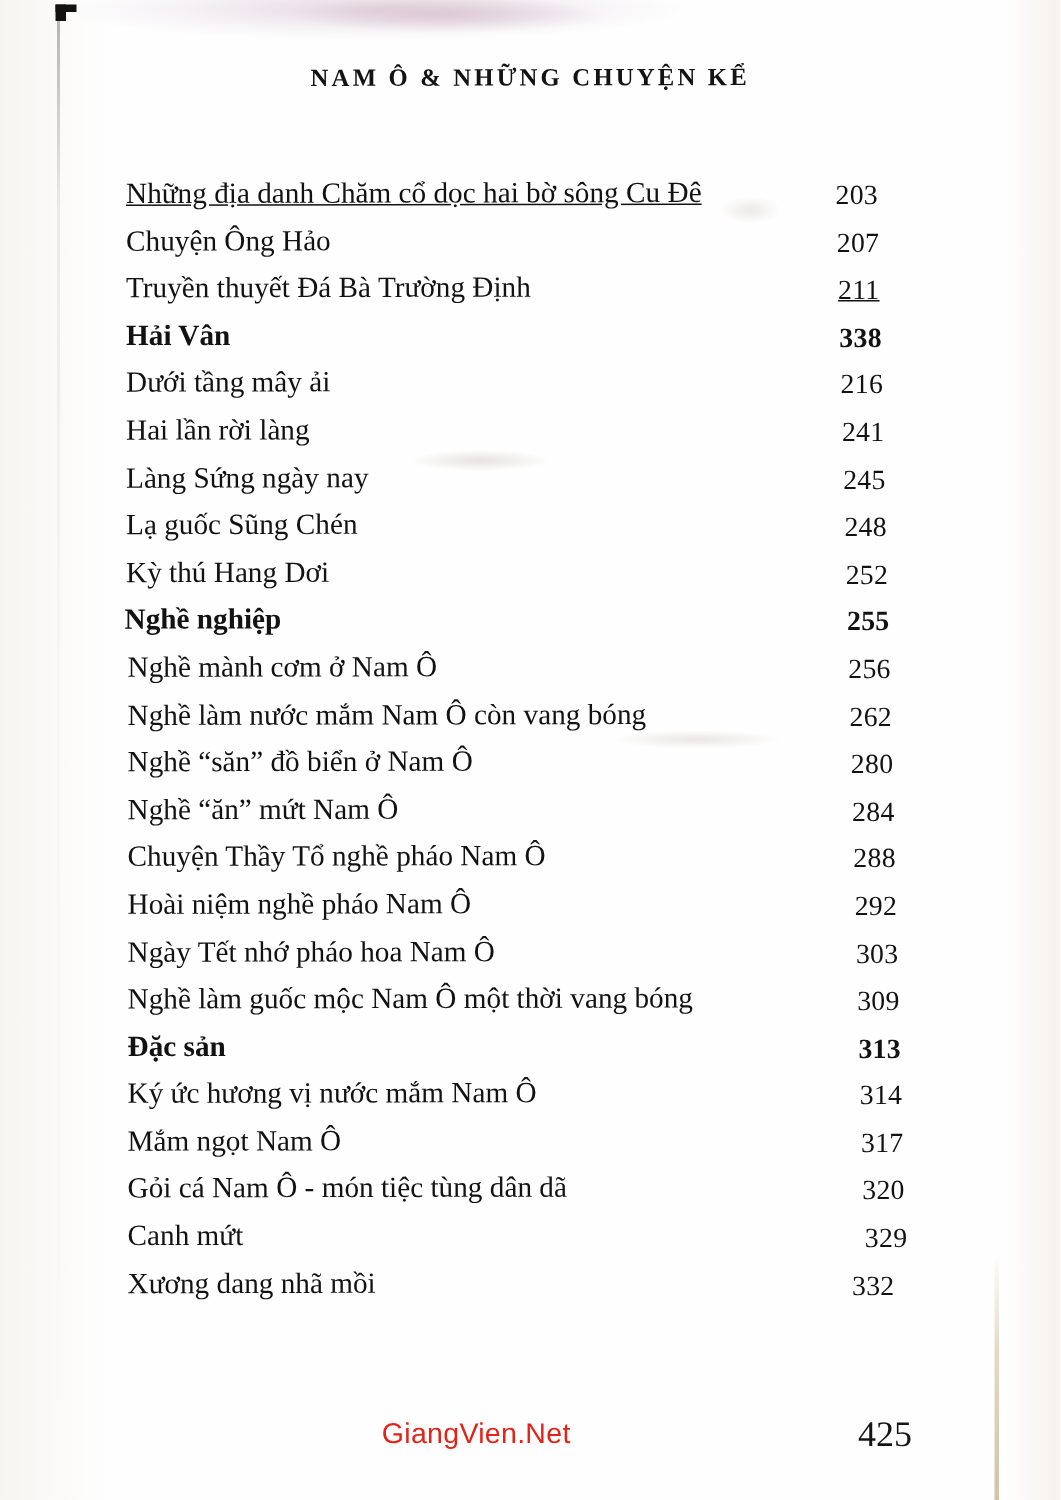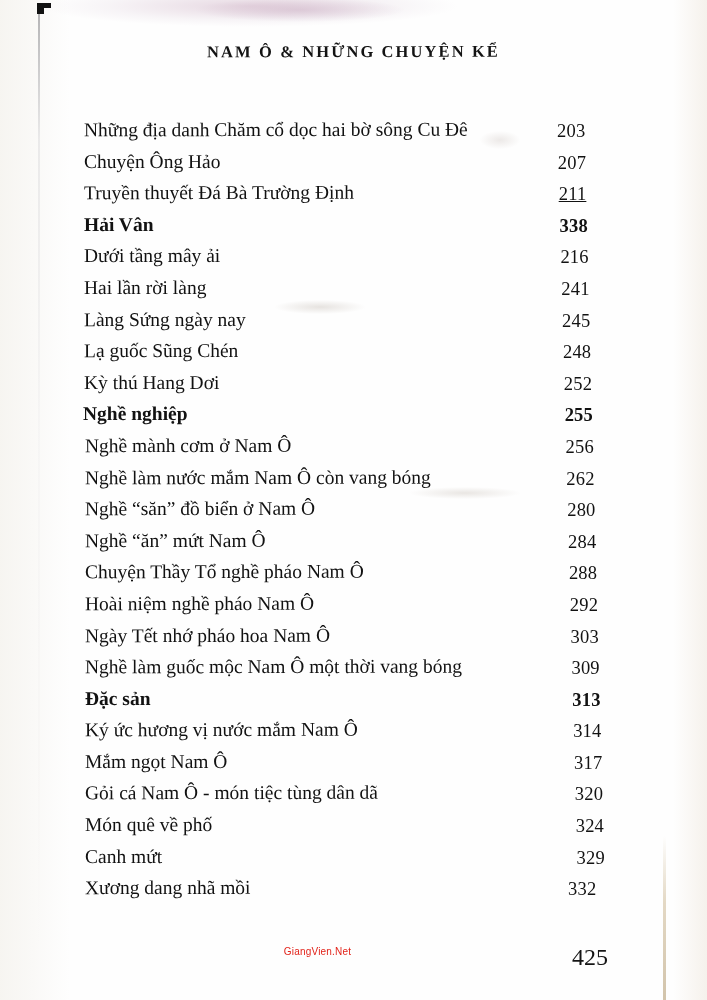--- a/index.html
+++ b/index.html
@@ -149,21 +149,21 @@
   }
 
   
   .watermark {
     position: absolute;
     left: 0;
     top: 946px;
     width: 635px;
     text-align: center;
     font-family: "Liberation Sans", "DejaVu Sans", sans-serif;
-    font-size: 10px;
+    font-size: 19px;
     color: #e2231a;
     letter-spacing: 0.2px;
   }
   .folio {
     position: absolute;
     left: 572px;
     top: 944px;
     font-size: 24px;
     color: #141414;
   }
@@ -180,21 +180,21 @@
   <div class="scan-right-tint"></div>
   <div class="scan-right-streak"></div>
   <div class="scan-smudge-1"></div>
   <div class="scan-smudge-2"></div>
   <div class="scan-smudge-3"></div>
 
   <div class="running-head">NAM Ô &amp; NHỮNG CHUYỆN KỂ</div>
 
   <div class="toc" id="toc-list">
       <div class="toc-row">
-        <span class="toc-title" style="left: 84px; transform: rotate(-0.1deg);">Những địa danh Chăm cổ dọc hai bờ sông Cu Đê</span>
+        <span class="toc-title" style="left: 84px; transform: rotate(-0.1deg); text-decoration: underline;">Những địa danh Chăm cổ dọc hai bờ sông Cu Đê</span>
         <span class="toc-page" style="left: 557px;">203</span>
       </div>
       <div class="toc-row">
         <span class="toc-title" style="left: 84.06px; transform: rotate(-0.1deg);">Chuyện Ông Hảo</span>
         <span class="toc-page" style="left: 557.85px;">207</span>
       </div>
       <div class="toc-row">
         <span class="toc-title" style="left: 84.12px; transform: rotate(-0.1deg);">Truyền thuyết Đá Bà Trường Định</span>
         <span class="toc-page" style="left: 558.7px; text-decoration: underline;">211</span>
       </div>
@@ -268,24 +268,20 @@
       </div>
       <div class="toc-row">
         <span class="toc-title" style="left: 85.2px; transform: rotate(-0.1deg);">Mắm ngọt Nam Ô</span>
         <span class="toc-page" style="left: 574px;">317</span>
       </div>
       <div class="toc-row">
         <span class="toc-title" style="left: 85.26px; transform: rotate(-0.1deg);">Gỏi cá Nam Ô - món tiệc tùng dân dã</span>
         <span class="toc-page" style="left: 574.85px;">320</span>
       </div>
       <div class="toc-row">
-        <span class="toc-title" style="left: 85.32px; transform: rotate(-0.1deg);">Món quê về phố</span>
-        <span class="toc-page" style="left: 575.7px;">324</span>
-      </div>
-      <div class="toc-row">
         <span class="toc-title" style="left: 85.38px; transform: rotate(-0.1deg);">Canh mứt</span>
         <span class="toc-page" style="left: 576.55px;">329</span>
       </div>
       <div class="toc-row">
         <span class="toc-title" style="left: 85.44px; transform: rotate(-0.1deg);">Xương dang nhã mồi</span>
         <span class="toc-page" style="left: 568px;">332</span>
       </div>
     </div>
 
   <div class="watermark">GiangVien.Net</div>

